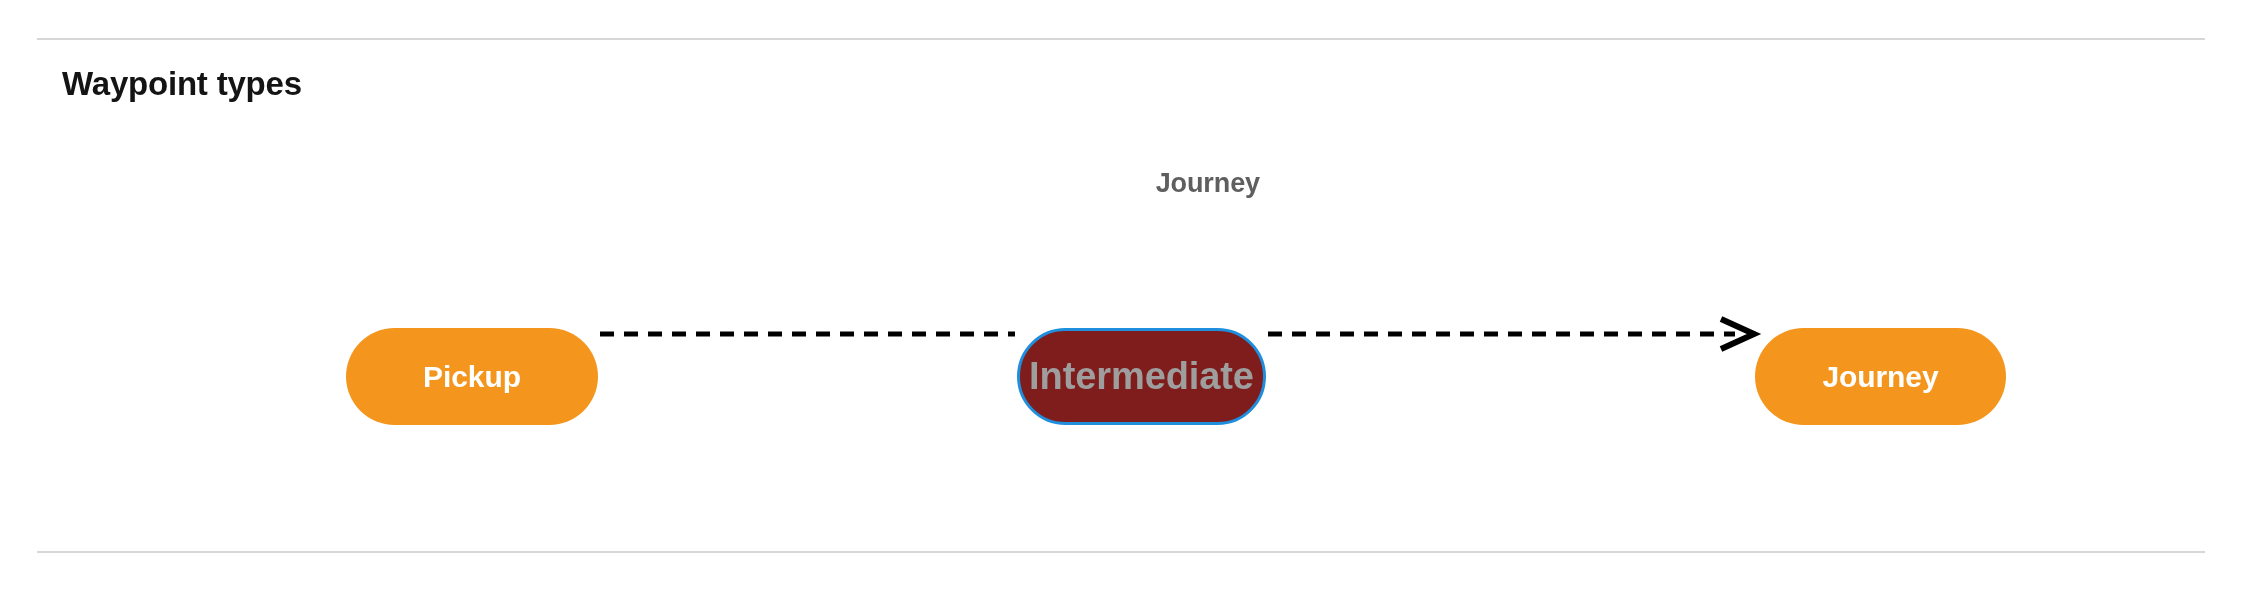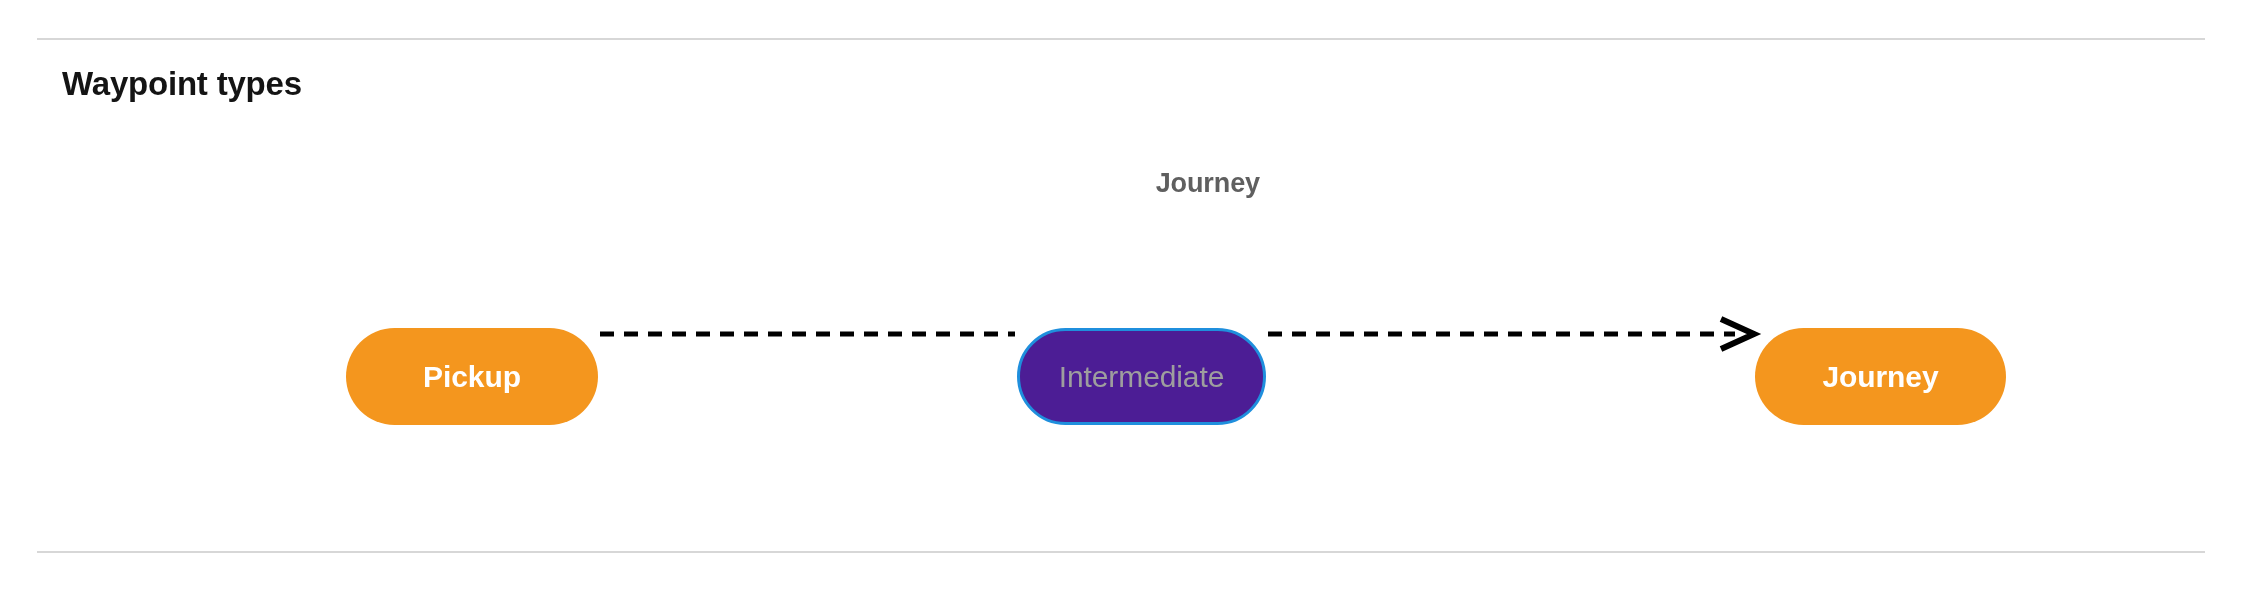--- a/index.html
+++ b/index.html
@@ -95,25 +95,25 @@
     background: #f4961e;
     color: #ffffff;
     font-size: 30px;
     font-weight: 700;
     letter-spacing: -0.1px;
   }
 
   .node-intermediate {
     left: 1017px;
     width: 249px;
-    background: #4c1d95;
+    background: #7f1d1d;
     border: 3px solid #1f8fdd;
     color: #9e9e9e;
-    font-size: 30px;
-    font-weight: 400;
+    font-size: 38px;
+    font-weight: 700;
     letter-spacing: -0.1px;
   }
 
   .node-dropoff {
     left: 1755px;
     width: 251px;
     background: #f4961e;
     color: #ffffff;
     font-size: 30px;
     font-weight: 700;

